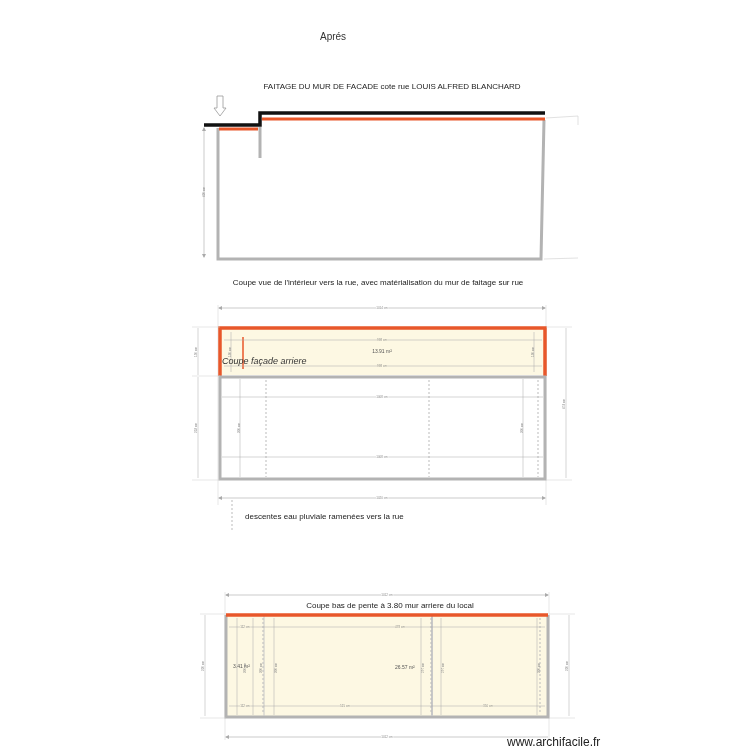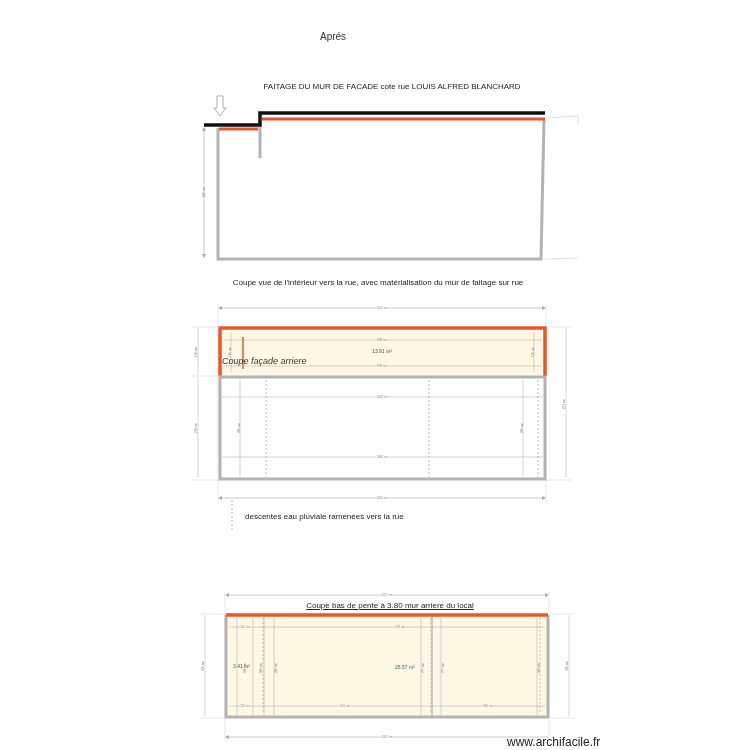--- a/index.html
+++ b/index.html
@@ -144,21 +144,21 @@
 <div class="dim" style="left:191px; top:350px; transform:rotate(-90deg);">150 cm</div>
 <div class="dim" style="left:191px; top:426px; transform:rotate(-90deg);">318 cm</div>
 <div class="dim" style="left:559px; top:402px; transform:rotate(-90deg);">474 cm</div>
 <div class="dim" style="left:225px; top:350px; transform:rotate(-90deg);">130 cm</div>
 <div class="dim" style="left:528px; top:350px; transform:rotate(-90deg);">130 cm</div>
 <div class="dim" style="left:234px; top:426px; transform:rotate(-90deg);">300 cm</div>
 <div class="dim" style="left:517px; top:426px; transform:rotate(-90deg);">300 cm</div>
 <div class="txt" style="left:245px; top:512px;">descentes eau pluviale ramenées vers la rue</div>
 
 <div class="dim center" style="left:387px; top:593px; background:#fff;">1012 cm</div>
-<div class="txt center" style="left:390px; top:601px;text-decoration:underline;">Coupe bas de pente à 3.80 mur arriere du local</div>
+<div class="txt center" style="left:390px; top:601px;">Coupe bas de pente à 3.80 mur arriere du local</div>
 <div class="dim center" style="left:245px; top:625px; background:#fdf8e3;">112 cm</div>
 <div class="dim center" style="left:400px; top:625px; background:#fdf8e3;">478 cm</div>
 <div class="area" style="left:233px; top:663px;">3.41 m²</div>
 <div class="area" style="left:395px; top:664px;">26.57 m²</div>
 <div class="dim" style="left:240px; top:666px; transform:rotate(-90deg);">300 cm</div>
 <div class="dim" style="left:256px; top:666px; transform:rotate(-90deg);">300 cm</div>
 <div class="dim" style="left:271px; top:666px; transform:rotate(-90deg);">300 cm</div>
 <div class="dim" style="left:418px; top:666px; transform:rotate(-90deg);">297 cm</div>
 <div class="dim" style="left:438px; top:666px; transform:rotate(-90deg);">297 cm</div>
 <div class="dim" style="left:534px; top:666px; transform:rotate(-90deg);">300 cm</div>

